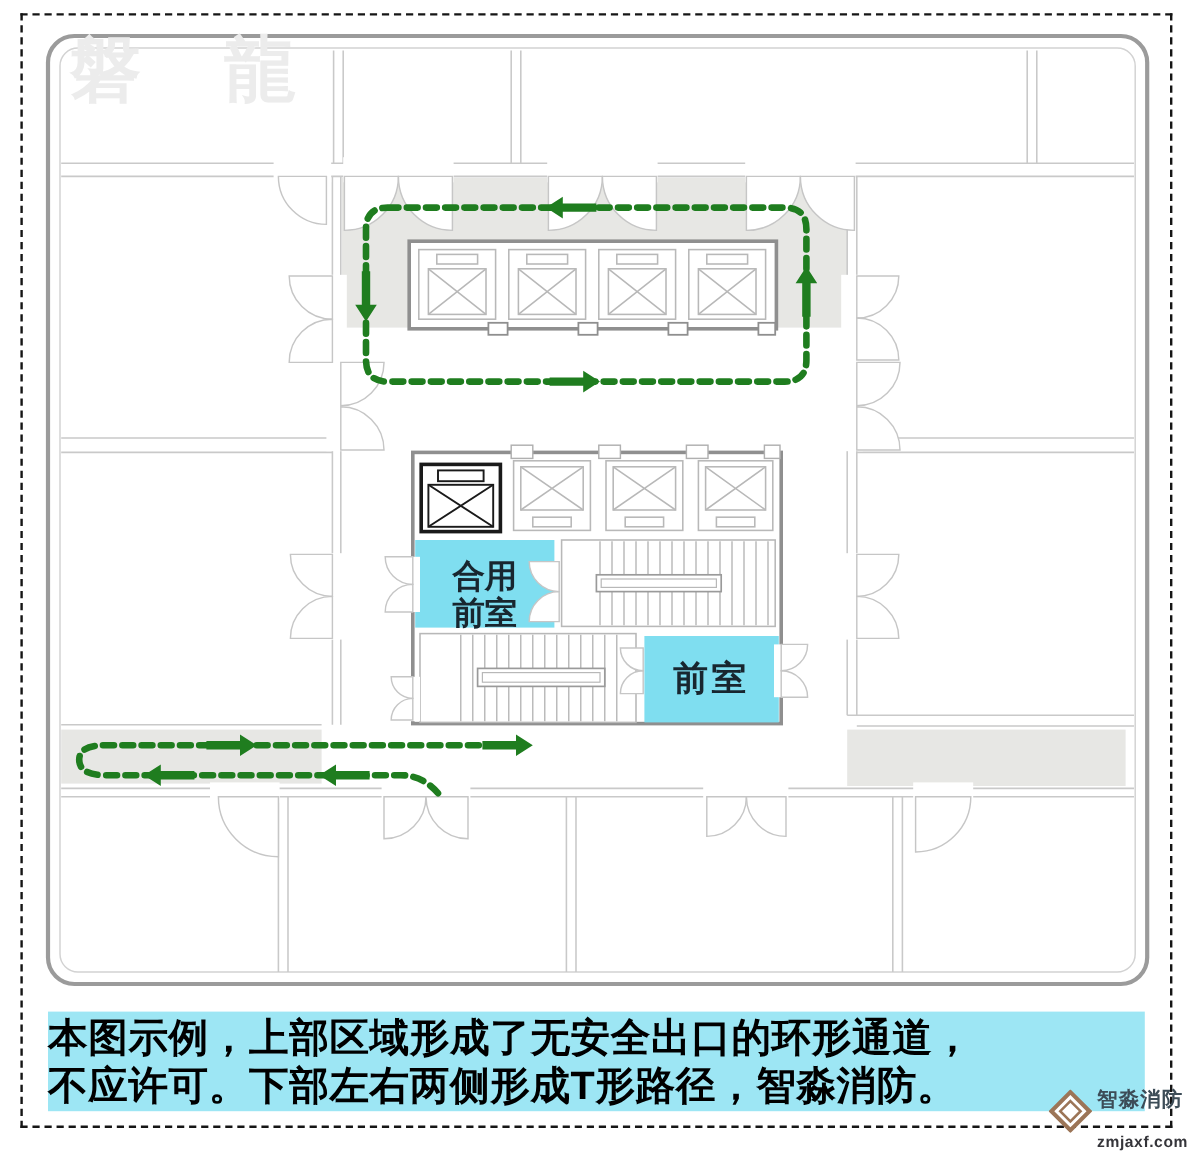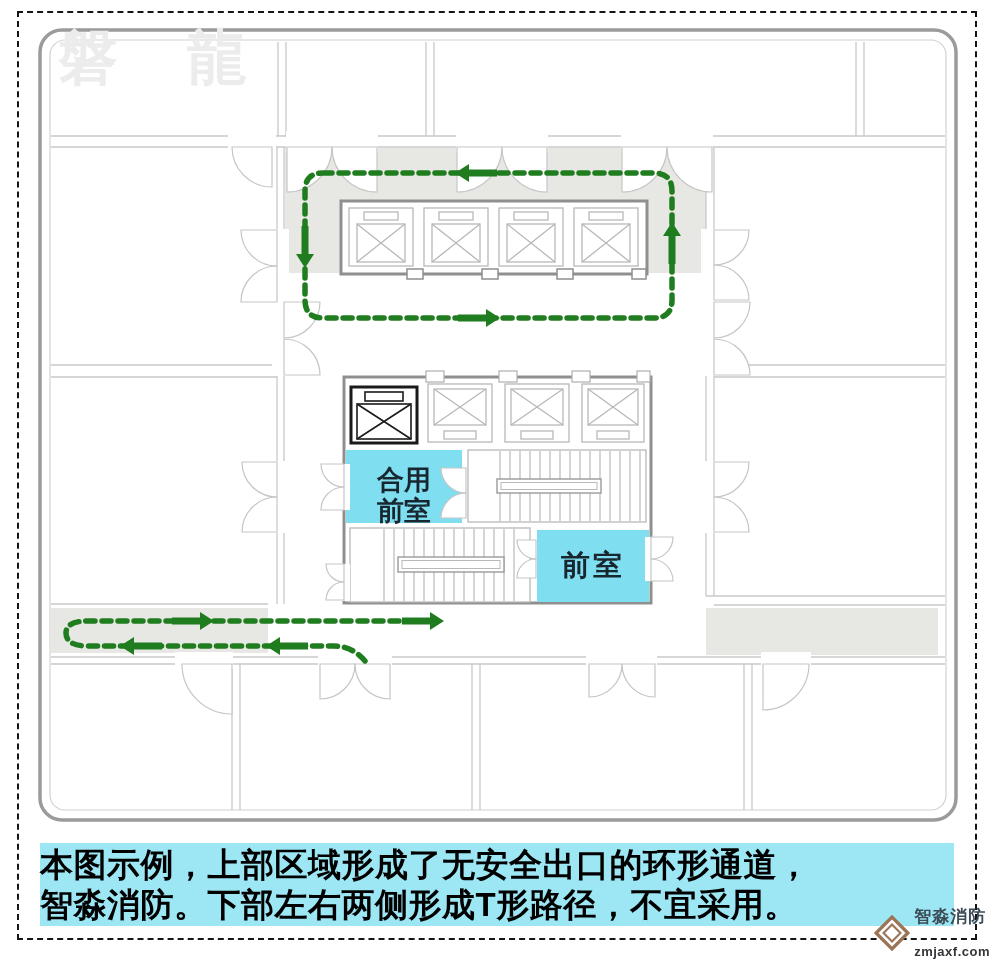--- a/index.html
+++ b/index.html
@@ -13,21 +13,21 @@
   .room-label{position:absolute;z-index:3;display:flex;flex-direction:column;align-items:center;
               justify-content:center;color:#18262f;font-weight:700;}
   .label-shared{left:346px;top:450px;width:116px;height:92px;font-size:27px;line-height:31px;}
   .label-front{left:537px;top:530px;width:112px;height:72px;font-size:29px;letter-spacing:3px;
                flex-direction:row;}
   .caption-bar{position:absolute;left:40px;top:843px;width:914px;height:83px;background:#9de6f4;
                z-index:4;display:flex;flex-direction:column;justify-content:center;
                box-sizing:border-box;}
   .caption-line{font-size:33px;font-weight:700;color:#000;line-height:40px;white-space:nowrap;
                 letter-spacing:0.5px;}
-  .logo{position:absolute;right:6px;bottom:2px;z-index:6;display:flex;align-items:center;gap:4px;}
+  .logo{position:absolute;right:6px;bottom:2px;z-index:6;display:flex;align-items:flex-start;gap:4px;}
   .logo-text{display:flex;flex-direction:column;line-height:1;}
   .logo-brand{font-size:17px;font-weight:700;color:#3c4c57;letter-spacing:1px;}
   .logo-domain{font-size:13px;font-weight:700;color:#35353a;margin-top:20px;letter-spacing:0.5px;}
 </style>
 </head>
 <body>
 
 <div class="screen">
 
   <svg class="plan-svg" width="996" height="960" viewBox="0 0 996 960">
@@ -216,21 +216,21 @@
   <div class="room-label label-shared">
     <span>合用</span>
     <span>前室</span>
   </div>
   <div class="room-label label-front">
     <span>前室</span>
   </div>
 
   <div class="caption-bar">
     <div class="caption-line">本图示例，上部区域形成了无安全出口的环形通道，</div>
-    <div class="caption-line">智淼消防。下部左右两侧形成T形路径，不宜采用。</div>
+    <div class="caption-line">不应许可。下部左右两侧形成T形路径，智淼消防。</div>
   </div>
 
   <div class="logo">
     <svg width="36" height="36" viewBox="0 0 34 34">
       <path d="M17,2 L32,17 L17,32 L2,17 Z" fill="#ffffff" stroke="#9c7557" stroke-width="3.2"></path>
       <path d="M17,9 L25,17 L17,25 L9,17 Z" fill="none" stroke="#9c7557" stroke-width="2"></path>
     </svg>
     <div class="logo-text">
       <span class="logo-brand">智淼消防</span>
       <span class="logo-domain">zmjaxf.com</span>

